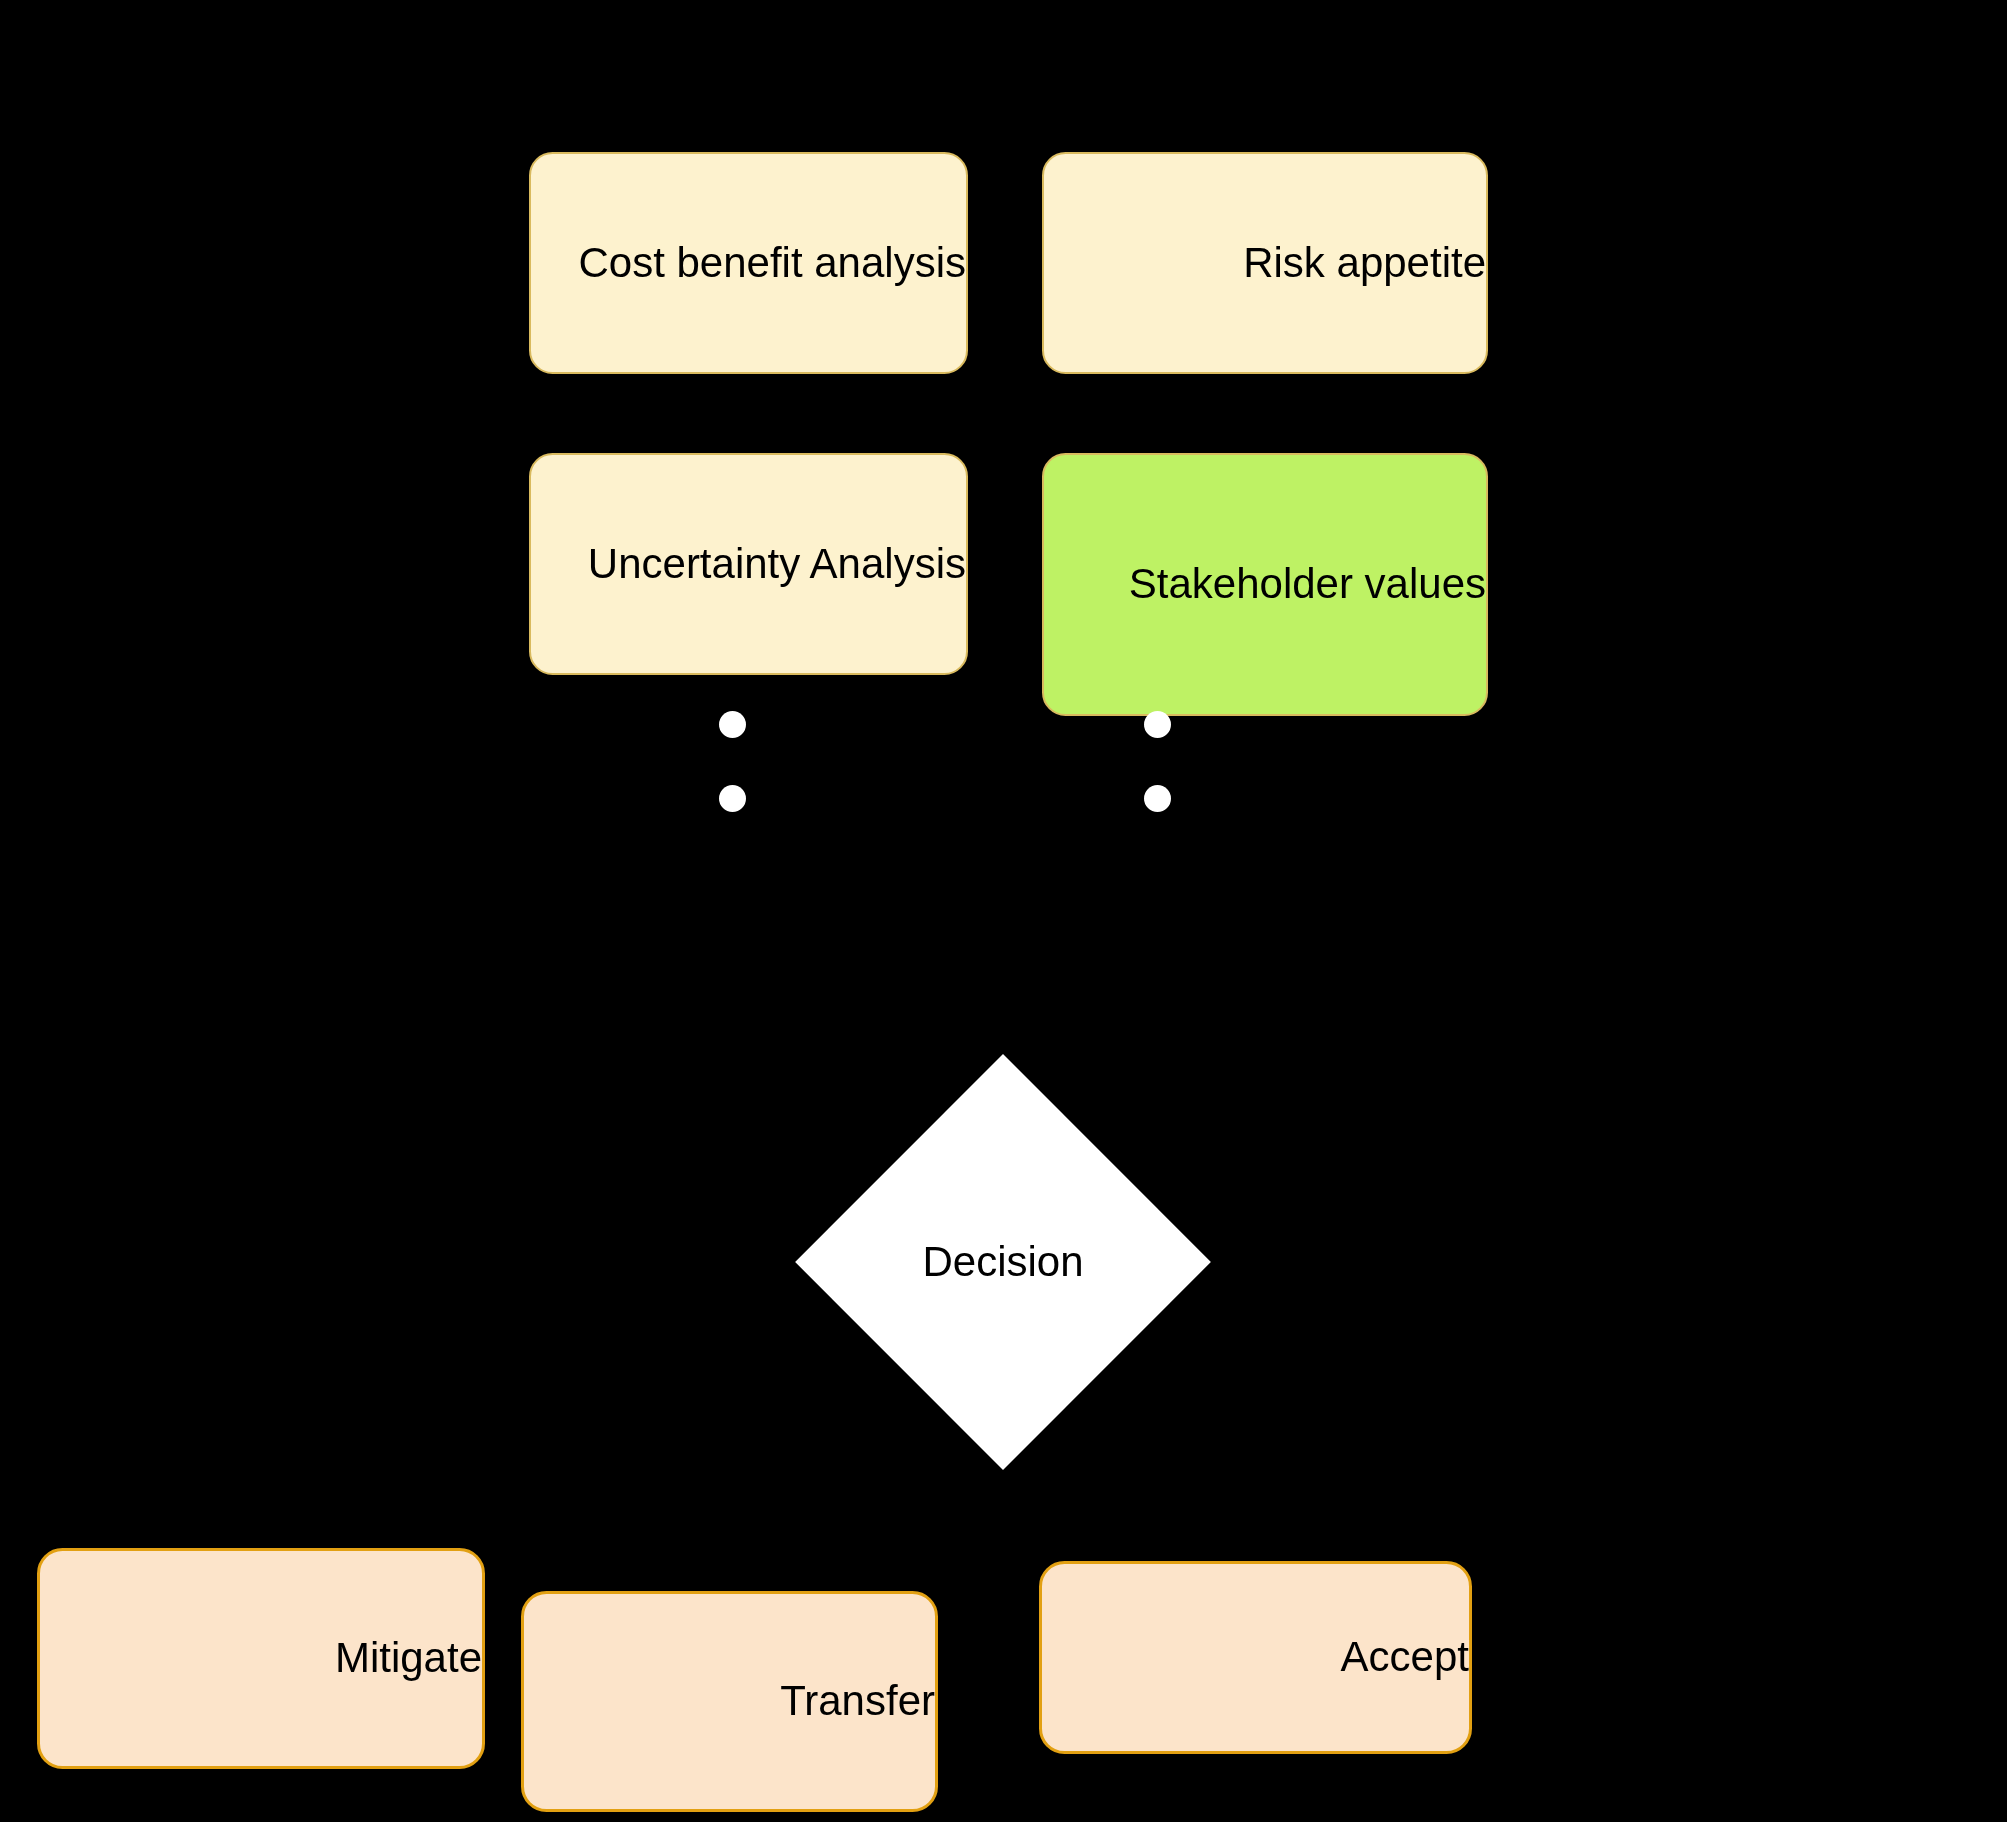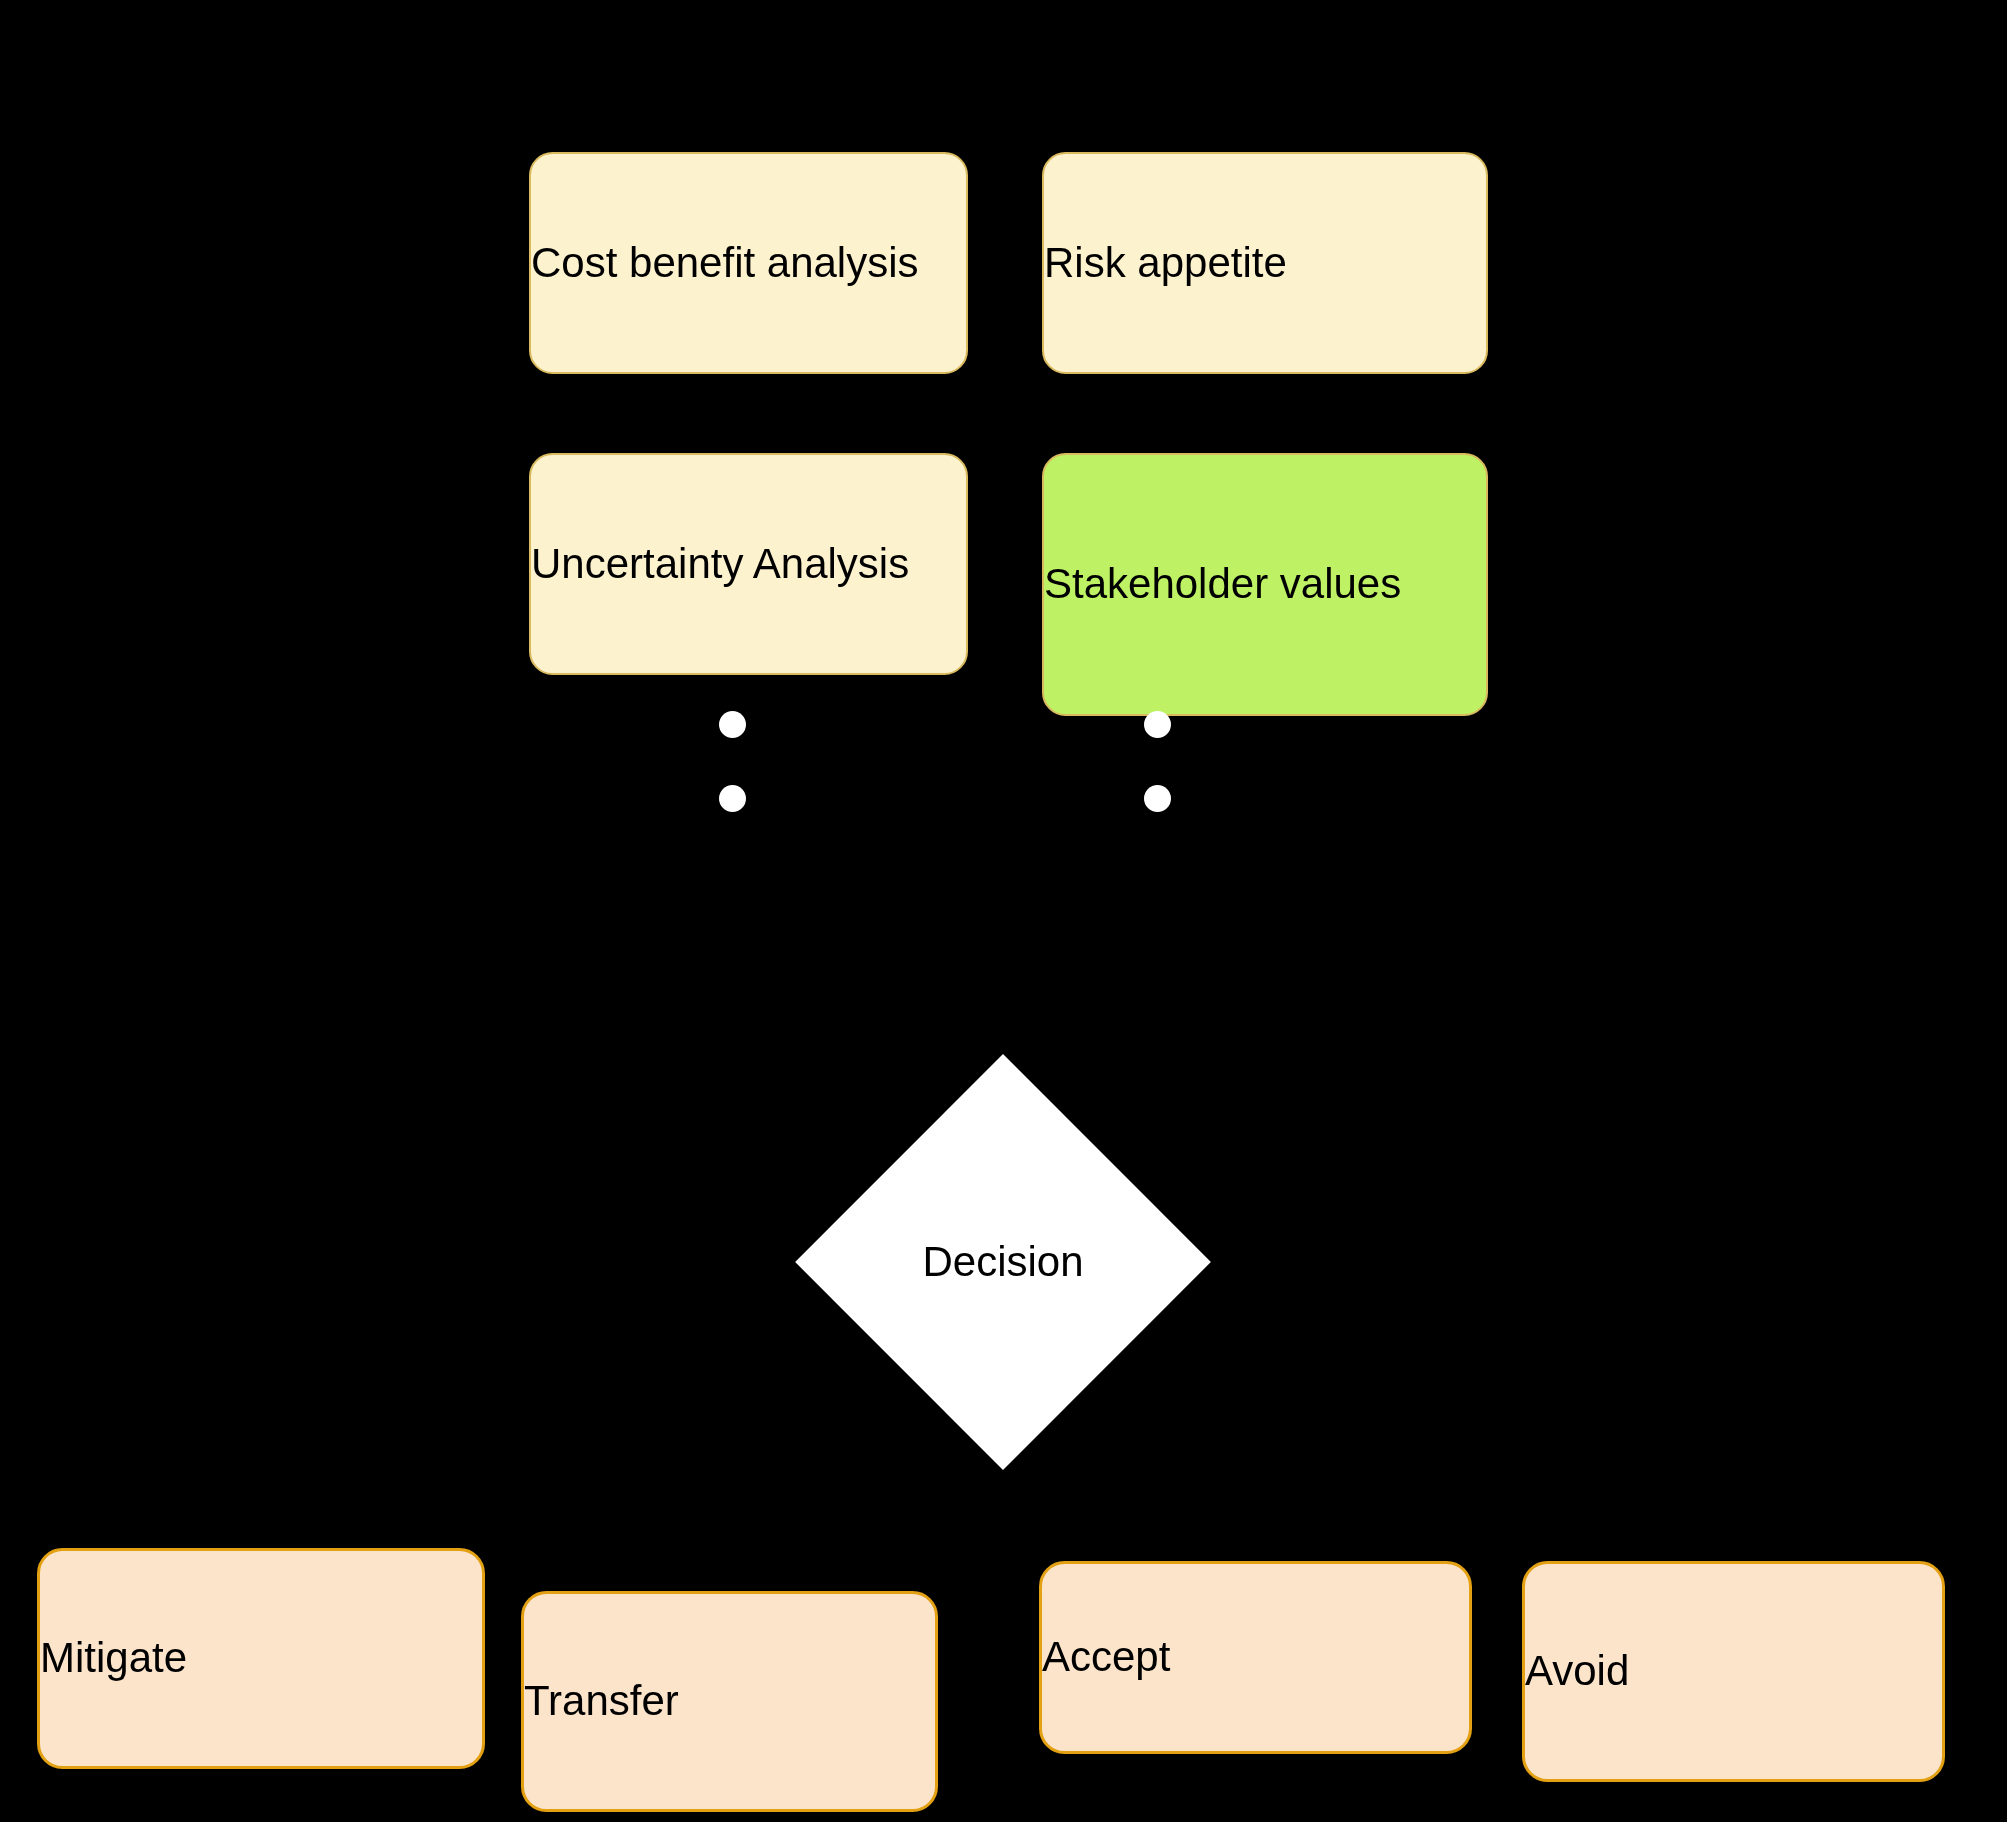--- a/index.html
+++ b/index.html
@@ -16,21 +16,21 @@
     overflow: hidden;
     font-family: "Liberation Sans", "DejaVu Sans", sans-serif;
   }
 
   
   .node {
     position: absolute;
     box-sizing: border-box;
     display: flex;
     align-items: center;
-    justify-content: flex-start;
+    justify-content: flex-end;
     text-align: center;
     color: #000000;
     border-radius: 23.5px;
     line-height: 1.2;
   }
 
   
   .factor {
     background: #FDF2CE;
     border: 2.9px solid #D9BA5E;
@@ -115,18 +115,15 @@
   </div>
 
   <div class="node option" style="width: 417px; height: 221px; left: 521px; top: 1561px; background: rgb(252, 228, 202); border-color: rgb(226, 160, 18); color: rgb(0, 0, 0); margin-top: 30px;">
     <span>Transfer</span>
   </div>
 
   <div class="node option" style="width: 433px; height: 193px; left: 1039px; top: 1561px; background: rgb(252, 228, 202); border-color: rgb(226, 160, 18); color: rgb(0, 0, 0);">
     <span>Accept</span>
   </div>
 
-  <div class="node option" style="width: 423px; height: 221px; left: 1522px; top: 1561px; background: rgb(252, 228, 202); border-color: rgb(226, 160, 18); color: rgb(0, 0, 0);">
-    <span>Avoid</span>
-  </div>
 
 </div>
 
 
 </body></html>

